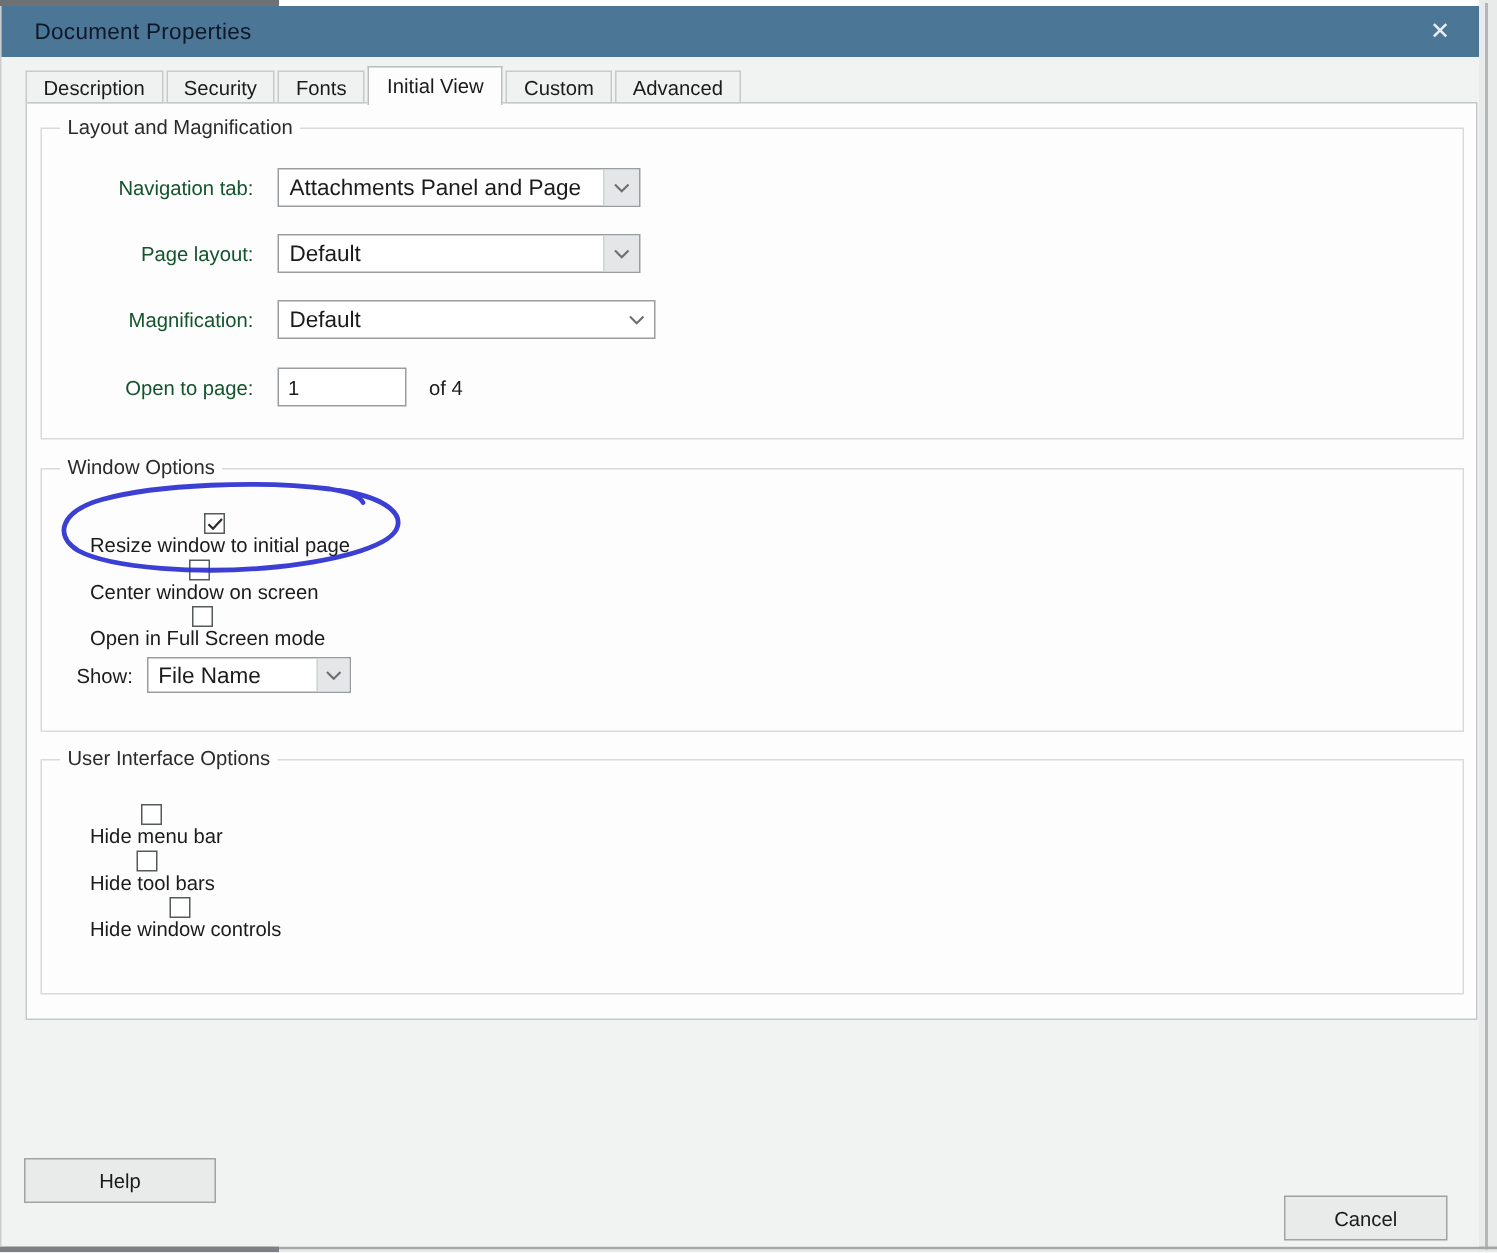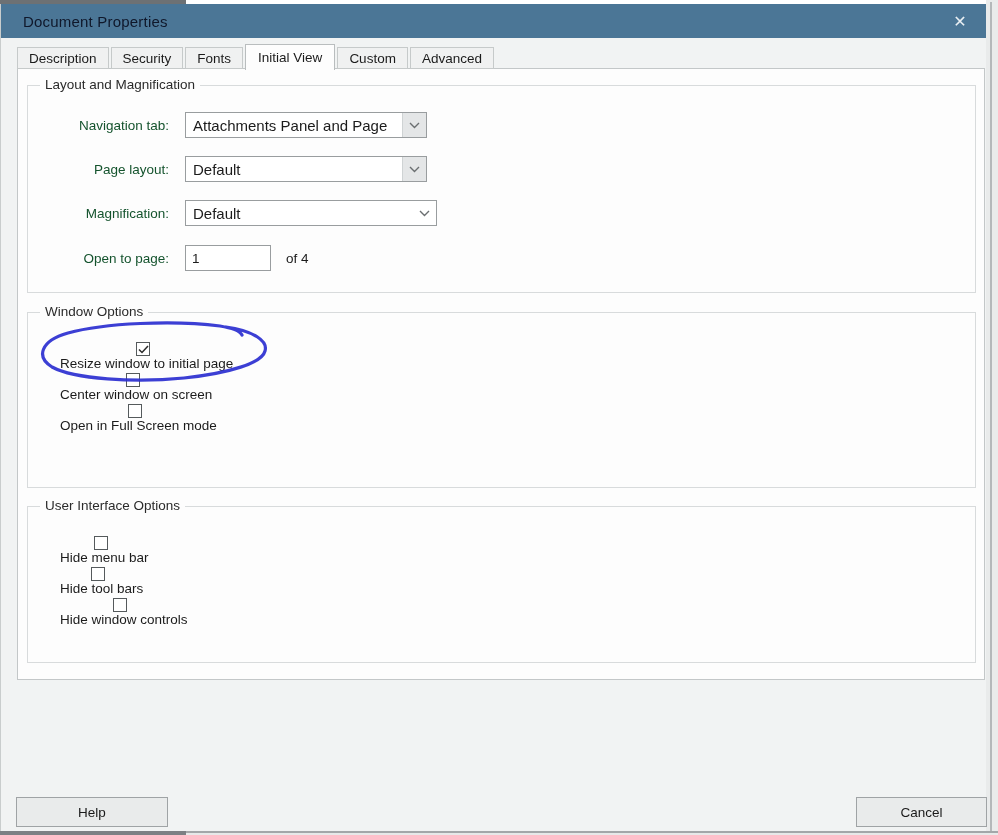--- a/index.html
+++ b/index.html
@@ -54,23 +54,23 @@
   .cbrow { position:absolute; left:25px; display:flex; align-items:center; height:16px;flex-direction:column; }
   .cb { width:14px; height:14px; border:1px solid #555a5c; background:#ffffff; display:inline-flex; align-items:center; justify-content:center; flex:none; }
   .cblabel { margin-left:7px; font-size:13.5px; white-space:nowrap; }
   .show-row { position:absolute; left:23px; display:flex; align-items:center; }
   .show-label { font-size:13.5px; margin-right:9px; }
 
   .annotation { position:absolute; left:6px; top:4px; pointer-events:none; z-index:5; }
 
   .btn { position:absolute; height:30px; background:#e9ebeb; border:1px solid #9fa3a5; font-size:13.5px; color:#1a1a1a;
          display:flex; align-items:center; justify-content:center; font-family:inherit; }
-  #btn-help   { left:15px;  top:793px; width:152px; }
+  #btn-help   { left:15px;  top:768px; width:128px; }
   #btn-ok     { left:697px; top:793px; width:143px; border:2px solid #2577b8; box-shadow:inset 0 0 0 1px #fdfdfd; }
-  #btn-cancel { left:855px; top:793px; width:131px; }
+  #btn-cancel { left:855px; top:793px; width:109px; }
 </style>
 </head>
 <body>
 
 <div id="screen">
 
   <div class="bg-top-left"></div>
   <div class="bg-right-band"></div>
   <div class="bg-right-line"></div>
   <div class="bg-bottom-line"></div>
@@ -160,20 +160,31 @@
         <div class="cbrow" style="top:60px">
           <span class="cb"></span>
           <span class="cblabel">Center window on screen</span>
         </div>
 
         <div class="cbrow" style="top:91px">
           <span class="cb"></span>
           <span class="cblabel">Open in Full Screen mode</span>
         </div>
 
+        <div class="show-row" style="top:125px">
+          <span class="show-label">Show:</span>
+          <div class="combo w136 graybtn">
+            <span class="combo-val">File Name</span>
+            <span class="combo-btn">
+              <svg width="11" height="7" viewBox="0 0 11 7">
+                  <path d="M1 1 L5.5 5.5 L10 1" fill="none" stroke="#6b6f71" stroke-width="1.4"></path>
+                </svg>
+            </span>
+          </div>
+        </div>
       </div>
 
       <div class="groupbox" id="group-ui">
         <span class="legend">User Interface Options</span>
 
         <div class="cbrow" style="top:29px">
           <span class="cb"></span>
           <span class="cblabel">Hide menu bar</span>
         </div>
 

